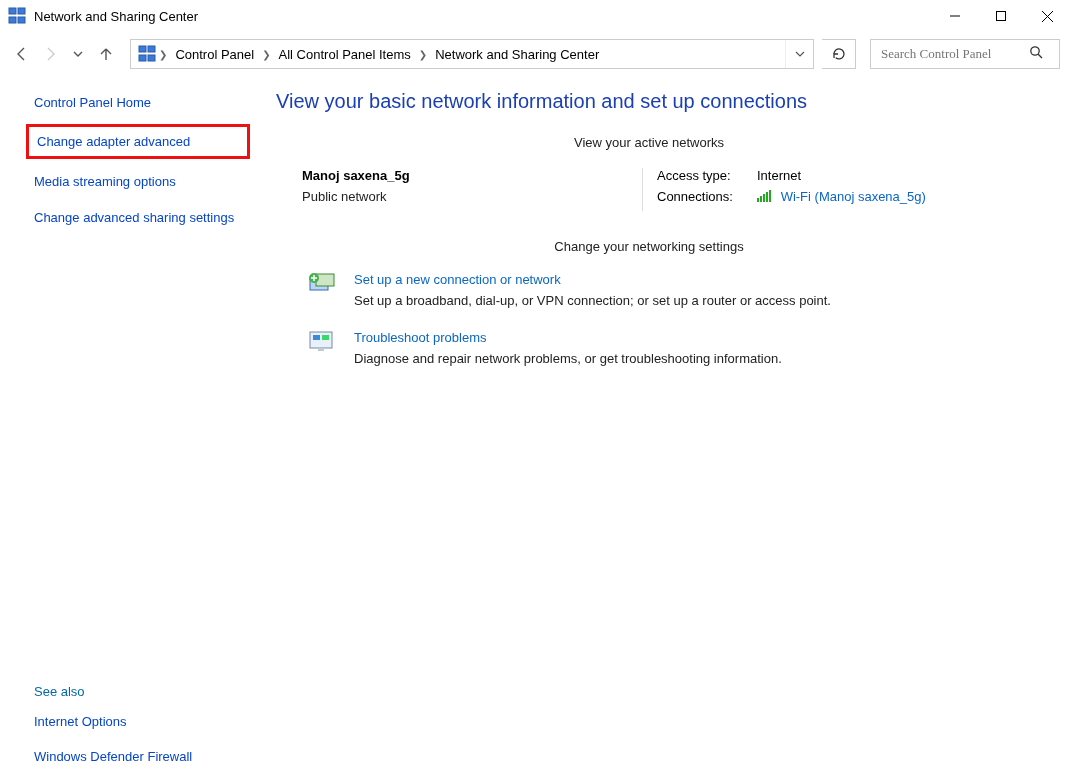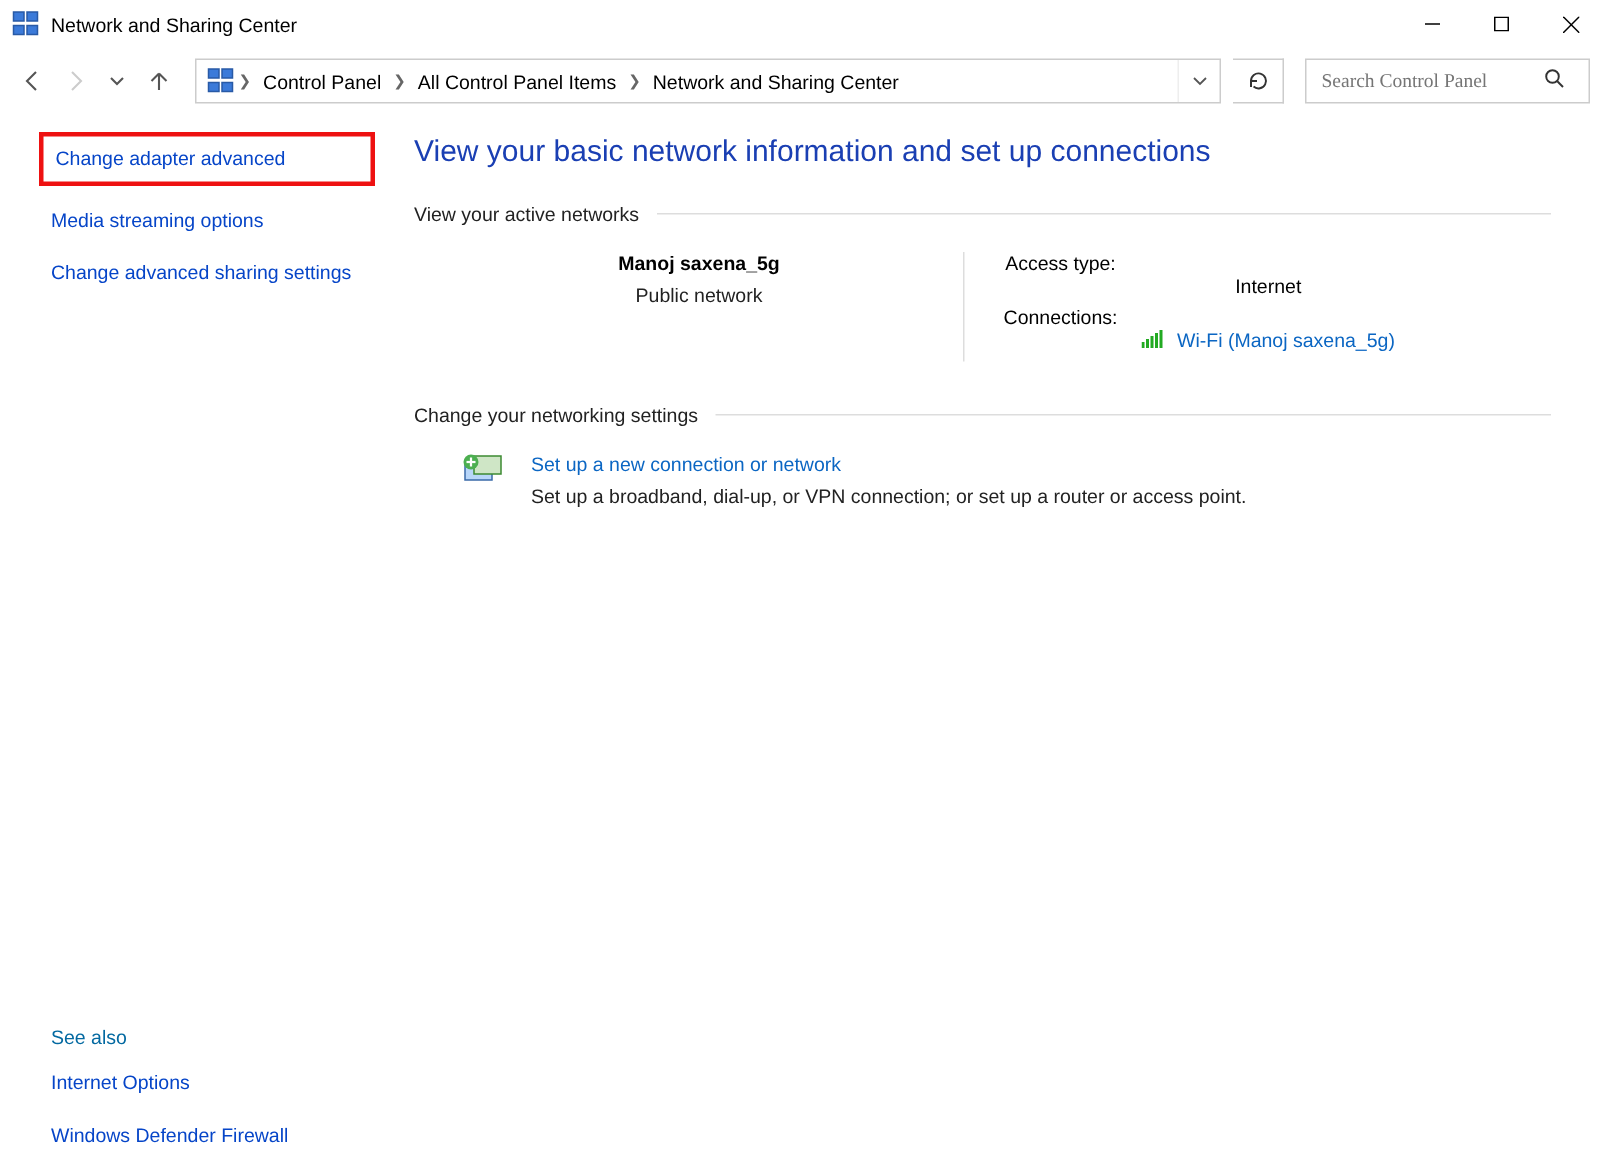--- a/index.html
+++ b/index.html
@@ -116,36 +116,35 @@
     flex:1;
     padding: 14px 36px 10px 16px;
   }
   .page-title {
     color:#1a3fb3;
     font-size:20px;
     font-weight:400;
     margin-bottom:22px;
   }
   .section-header {
-    display:flex; align-items:center; margin-bottom:18px;
+    display:flex; align-items:center; margin-bottom:18px;flex-direction:column;
   }
   .section-header .label { white-space:nowrap; padding-right:12px; color:#222;}
   .section-header .rule { flex:1; height:1px; background:#ddd; }
 
   .active-net {
     display:flex;
     margin: 0 0 28px 26px;
-    text-align: center;
   }
   .active-net .col-left { width:340px; padding-right:12px;}
   .active-net .divider { width:1px; background:#ddd; margin-right:14px;}
   .active-net .col-right { flex:1; }
   .net-name { font-weight:700; margin-bottom:6px;}
   .net-type { color:#222; }
-  .kv-row { display:flex; margin-bottom:6px;flex-direction:column; }
+  .kv-row { display:flex; margin-bottom:6px; }
   .kv-row .k { width:100px; }
   .conn-link { color:#0b66c3; cursor:pointer; }
   .signal-icon { display:inline-block; vertical-align:middle; margin-right:4px;}
 
   .task {
     display:flex;
     margin: 0 0 22px 26px;
   }
   .task .task-icon {
     width:40px;
@@ -245,20 +244,21 @@
       <svg width="14" height="14" viewBox="0 0 14 14">
           <circle cx="6" cy="6" r="4.2" fill="none" stroke="#333" stroke-width="1.3"></circle>
           <line x1="9.2" y1="9.2" x2="13" y2="13" stroke="#333" stroke-width="1.3"></line>
         </svg>
     </span>
   </div>
 </div>
 
 <div class="body">
   <div class="sidebar">
+    <a class="side-link">Control Panel Home</a>
     <span class="highlighted">
       <a class="side-link" style="margin-bottom:0">Change adapter advanced</a>
     </span>
     <a class="side-link">Media streaming options</a>
     <a class="side-link">Change advanced sharing settings</a>
     <div class="sidebar-filler"></div>
     <div class="see-also-label">See also</div>
     <a class="side-link">Internet Options</a>
     <a class="side-link" style="margin-bottom:6px">Windows Defender Firewall</a>
   </div>
@@ -314,15 +314,29 @@
           <line x1="6" y1="3" x2="6" y2="9" stroke="#fff" stroke-width="1.5"></line>
           <line x1="3" y1="6" x2="9" y2="6" stroke="#fff" stroke-width="1.5"></line>
         </svg>
       </div>
       <div class="task-body">
         <div class="task-title">Set up a new connection or network</div>
         <div class="task-desc">Set up a broadband, dial-up, or VPN connection; or set up a router or access point.</div>
       </div>
     </div>
 
+    <div class="task">
+      <div class="task-icon">
+        <svg width="28" height="24" viewBox="0 0 28 24">
+          <rect x="2" y="2" width="22" height="16" fill="#e8f0fb" stroke="#7a8aa0"></rect>
+          <rect x="5" y="5" width="7" height="5" fill="#3a8ad9"></rect>
+          <rect x="14" y="5" width="7" height="5" fill="#3ad96a"></rect>
+          <rect x="10" y="18" width="6" height="3" fill="#c4c9d0"></rect>
+        </svg>
+      </div>
+      <div class="task-body">
+        <div class="task-title">Troubleshoot problems</div>
+        <div class="task-desc">Diagnose and repair network problems, or get troubleshooting information.</div>
+      </div>
+    </div>
 
   </div>
 </div>
 
 </body></html>

